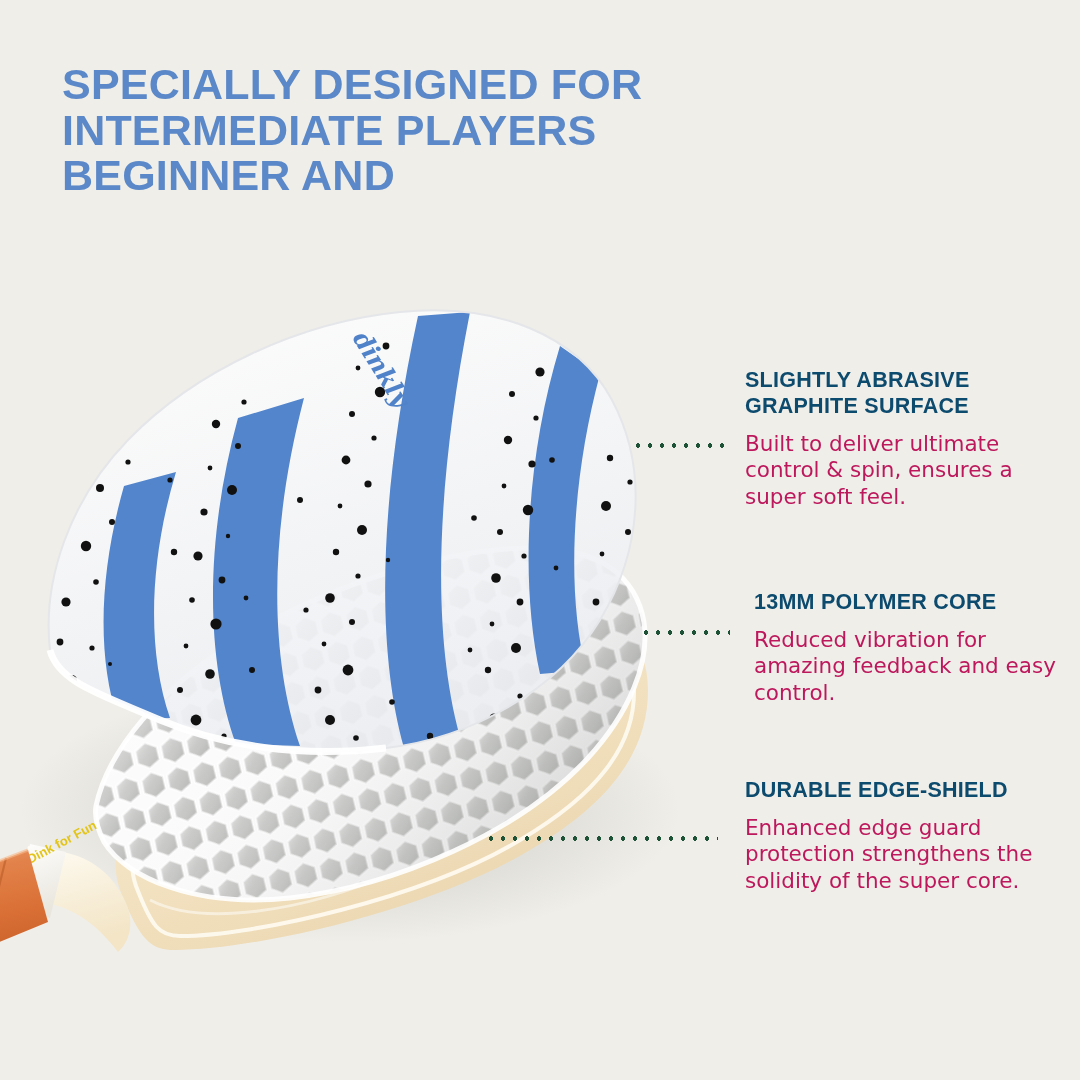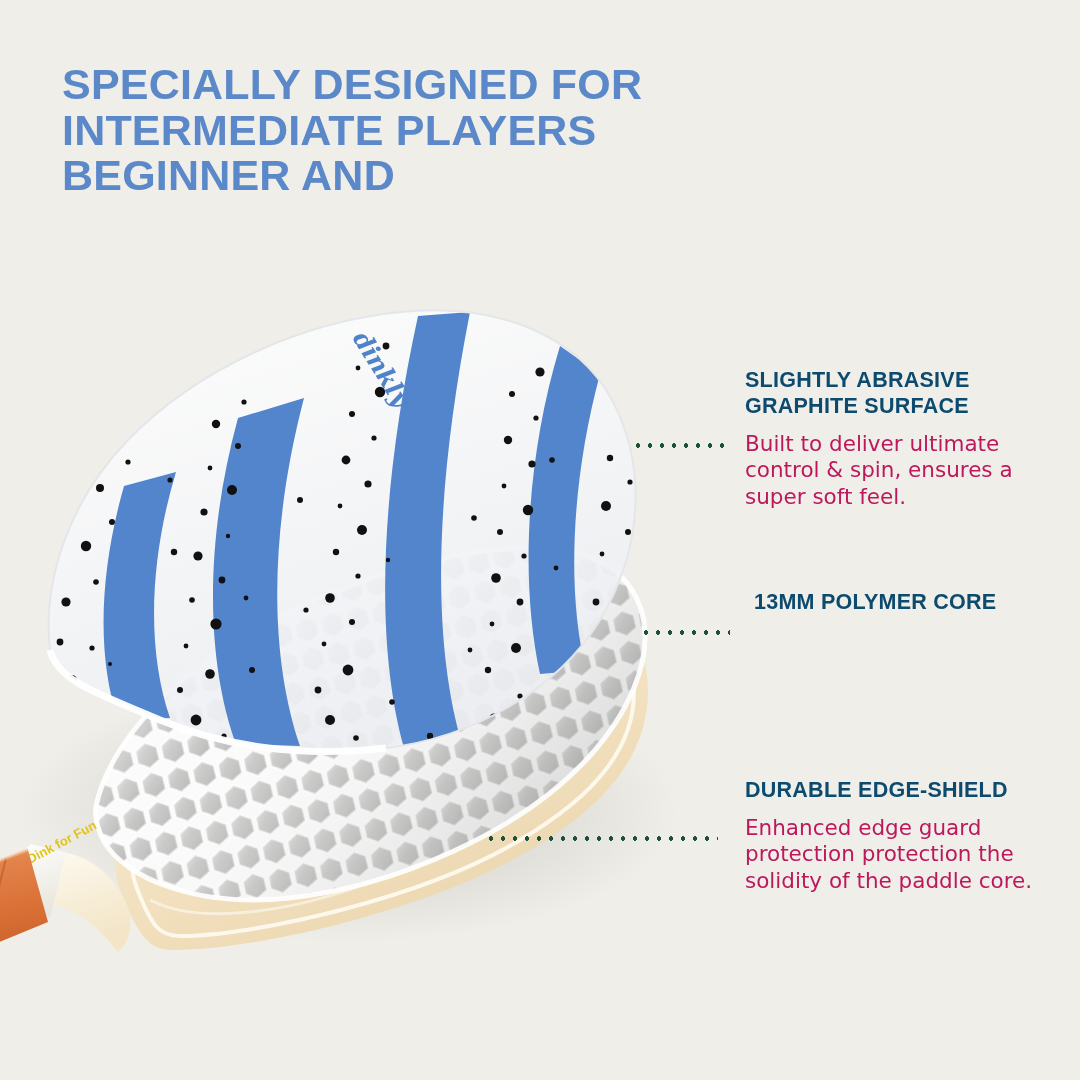--- a/index.html
+++ b/index.html
@@ -347,20 +347,21 @@
   <div class="leader" id="leader-2"></div>
   <div class="leader" id="leader-3"></div>
 
   <div class="callout" id="callout-1">
     <p class="c-title">SLIGHTLY ABRASIVE GRAPHITE SURFACE</p>
     <p class="c-body">Built to deliver ultimate control &amp; spin, ensures a super soft feel.</p>
   </div>
 
   <div class="callout" id="callout-2">
     <p class="c-title">13MM POLYMER CORE</p>
+    <p class="c-body">Reduced vibration for amazing feedback and easy control.</p>
   </div>
 
   <div class="callout" id="callout-3">
     <p class="c-title">DURABLE EDGE-SHIELD</p>
-    <p class="c-body">Enhanced edge guard protection protection the solidity of the paddle core.</p>
+    <p class="c-body">Enhanced edge guard protection strengthens the solidity of the super core.</p>
   </div>
 
 </div>
 
 </body></html>

